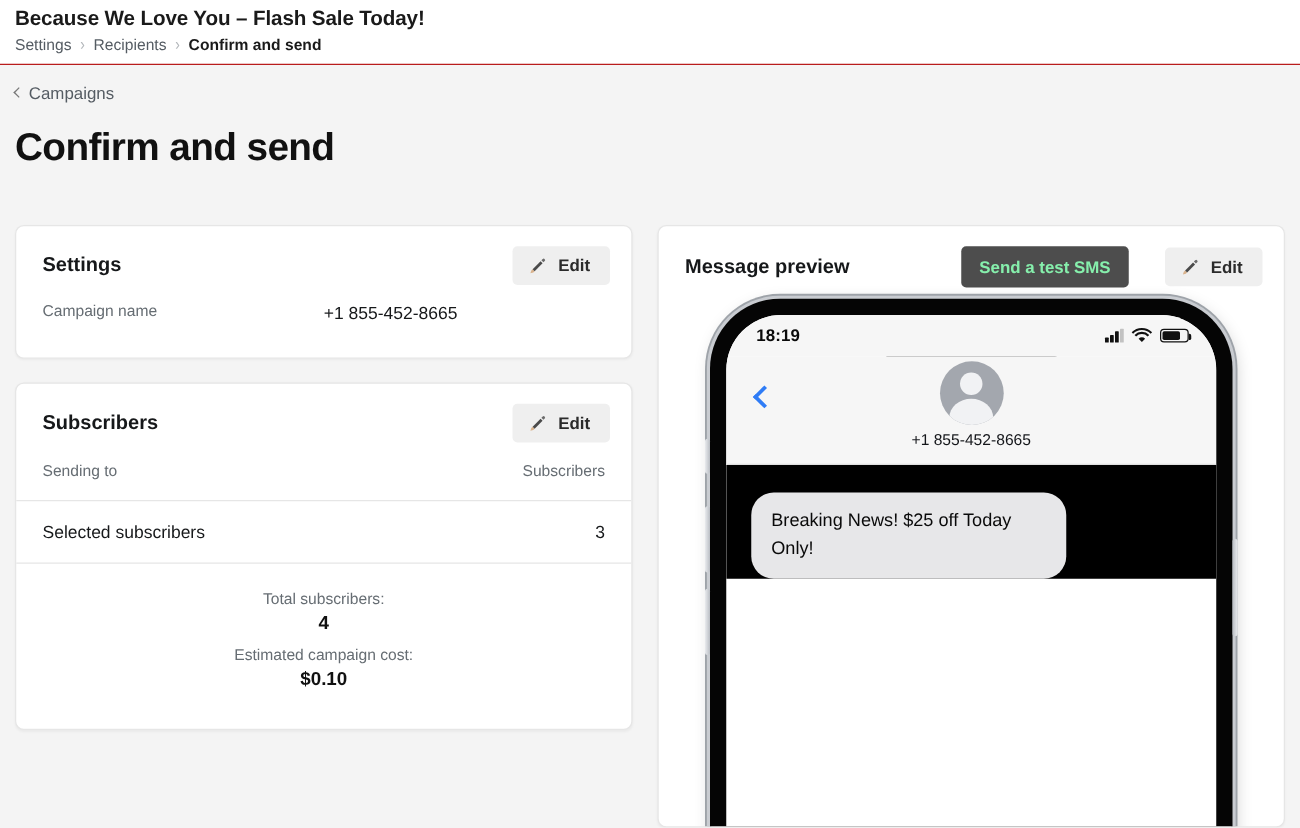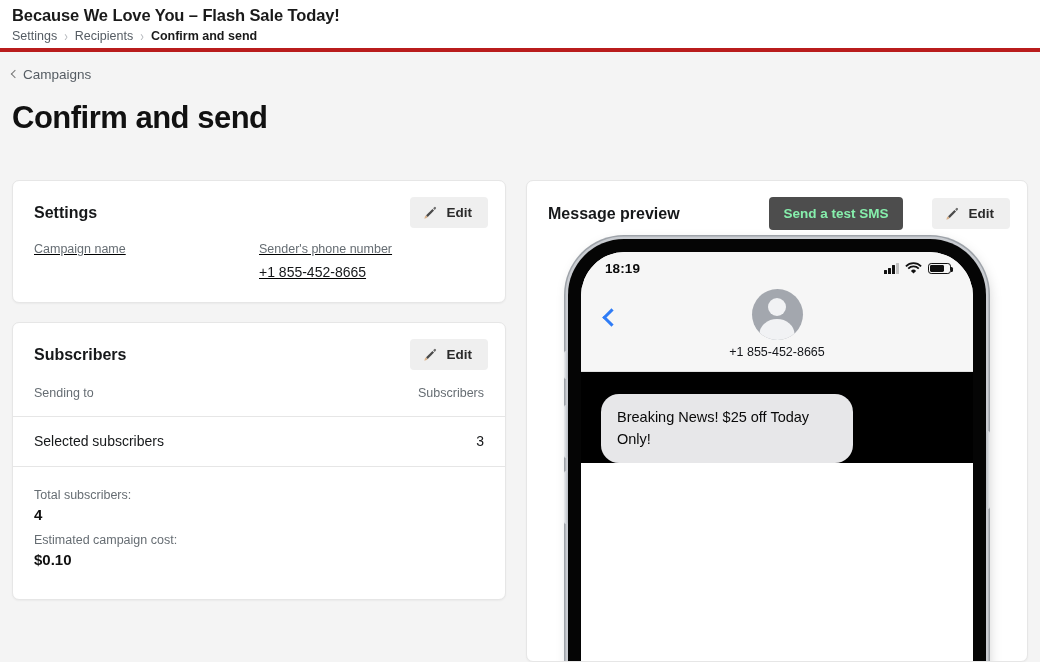--- a/index.html
+++ b/index.html
@@ -9,21 +9,21 @@
     background: #f4f4f4;
     font-family: "Liberation Sans", sans-serif;
     -webkit-font-smoothing: antialiased;
   }
 
   
   .topbar {
     position: relative;
     height: 52px;
     background: #ffffff;
-    border-bottom: 4px solid #b91c1c;
+    border-bottom: 1px solid #b91c1c;
   }
   .topbar-left { position: absolute; left: 12px; top: 5px; }
   .campaign-title {
     font-size: 16.5px; font-weight: bold; color: #1a1a1a;
     letter-spacing: -0.1px; line-height: 20px;
   }
   .breadcrumb { display: flex; align-items: center; gap: 7px; margin-top: 3px; }
   .crumb { font-size: 12.5px; color: #555c63; line-height: 16px; }
   .crumb.current { font-weight: bold; color: #1a1a1a; }
   .crumb-sep {
@@ -99,40 +99,40 @@
   }
   .btn-test {
     background: #4d4d4d; color: #86efac; border: none; border-radius: 4px;
     padding: 9px 14px; cursor: pointer;
     font-size: 13.5px; font-weight: bold;
     font-family: "Liberation Sans", sans-serif;
   }
   .pencil { width: 15px; height: 15px; display: block; }
 
   
-  .settings-body { display: flex; padding: 0 21px 22px 21px; text-decoration: underline; }
+  .settings-body { display: flex; padding: 0 21px 22px 21px; }
   .field { width: 226px; }
   .field-label { font-size: 12.5px; color: #666d73; margin-bottom: 8px; }
   .field-value { font-size: 14px; color: #16181a; }
 
   
   .sub-subhead {
     display: flex; justify-content: space-between; align-items: center;
     padding: 2px 21px 16px 21px;
   }
   .sub-subhead span { font-size: 12.5px; color: #666d73; }
   .row-divider { height: 1px; background: #e6e6e6; }
   .sub-row {
     display: flex; justify-content: space-between; align-items: center;
     padding: 16px 21px 17px 21px;
     text-align: right;
   }
   .sub-row-label { font-size: 14px; color: #16181a; }
   .sub-row-value { font-size: 14px; color: #16181a; }
-  .totals { padding: 20px 21px 22px 21px; text-align: left; }
+  .totals { padding: 20px 21px 22px 21px; text-align: center; }
   .total-label { font-size: 12.5px; color: #666d73; line-height: 17px; }
   .total-value { font-size: 15px; font-weight: bold; color: #111; line-height: 22px; margin-bottom: 6px; }
 
   
   .preview-card { height: 100%; overflow: hidden; position: relative; }
   .phone-wrap {
     position: absolute; left: 0; right: 0; top: 58px; bottom: 0;
     display: flex; justify-content: center;
   }
   .phone {
@@ -271,21 +271,20 @@
               <path d="M10.8 3.5l1.1-1.1a1.1 1.1 0 0 1 1.6 0l0.1 0.1a1.1 1.1 0 0 1 0 1.6l-1.1 1.1z" fill="#6b6b6b"></path>
             </svg>
             <span>Edit</span>
           </button>
         </div>
         <div class="settings-body">
           <div class="field">
             <div class="field-label">Campaign name</div>
           </div>
           <div class="field">
-            <div class="field-label">Sender's phone number</div>
             <div class="field-value">+1 855-452-8665</div>
           </div>
         </div>
       </div>
 
       <div style="height:19px"></div>
 
       <div class="card">
         <div class="card-head">
           <div class="card-title">Subscribers</div>

